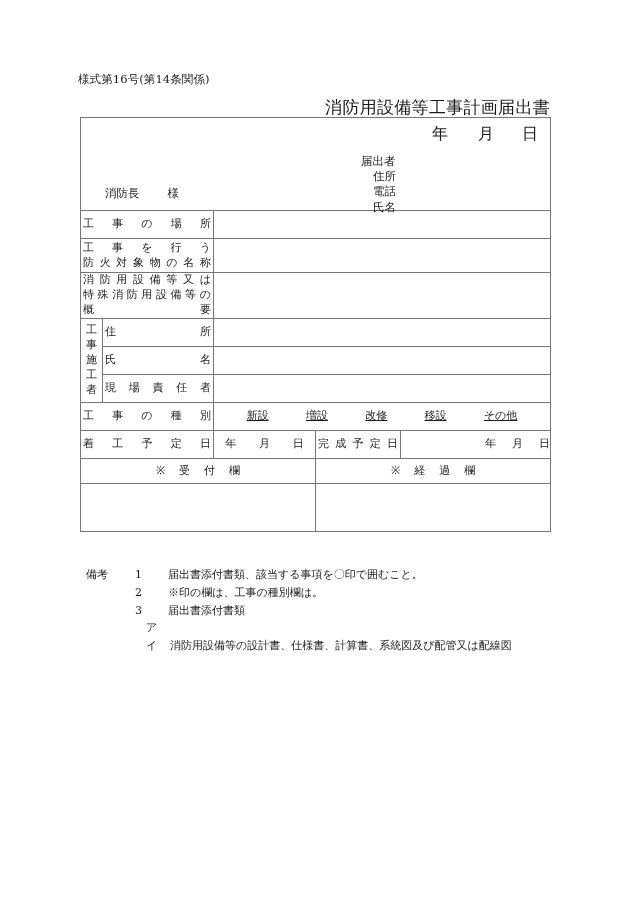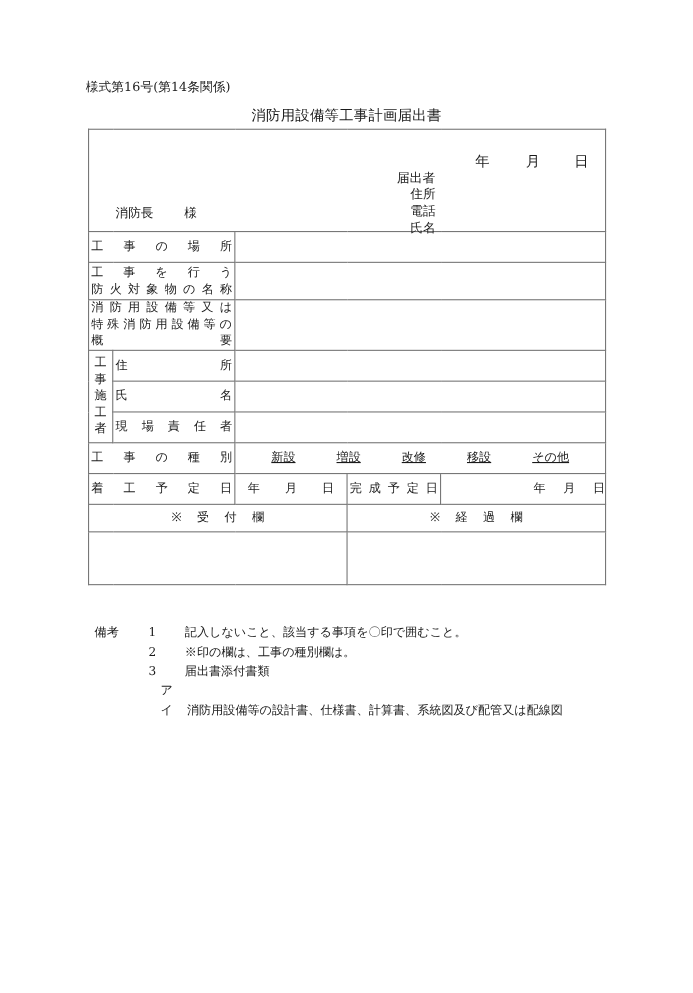--- a/index.html
+++ b/index.html
@@ -32,22 +32,22 @@
     letter-spacing: 0.1px;
     white-space: nowrap;
   }
 
   
   .doc-title {
     position: absolute;
     left: 80px;
     top: 96px;
     width: 470px;
-    text-align: center;
-    font-size: 13px;
+    text-align: right;
+    font-size: 17px;
     letter-spacing: 0.3px;
     white-space: nowrap;
   }
 
   
   .form-table {
     position: absolute;
     left: 80px;
     top: 117px;
     width: 470px;
@@ -64,22 +64,22 @@
 
   
   .hdr-cell {
     height: 92px;
     position: relative;
     vertical-align: top !important;
   }
   .date-line {
     position: absolute;
     right: 16px;
-    top: 21px;
-    font-size: 13px;
+    top: 5px;
+    font-size: 16px;
     white-space: nowrap;
   }
   .date-line span { display: inline-block; }
   .date-line .y { width: 46px; text-align: left; }
   .date-line .m { width: 44px; text-align: left; }
   .date-line .d { width: 12px; text-align: left; }
 
   .addressee {
     position: absolute;
     left: 24px;
@@ -418,21 +418,21 @@
         <td colspan="2"></td>
       </tr>
 
     </tbody>
   </table>
 
   <div class="remarks">
     <div class="remarks-row">
       <span class="rk-label">備考</span>
       <span class="rk-num">1</span>
-      <span class="rk-text">記入しないこと、該当する事項を〇印で囲むこと。</span>
+      <span class="rk-text">届出書添付書類、該当する事項を〇印で囲むこと。</span>
     </div>
     <div class="remarks-row">
       <span class="rk-label"></span>
       <span class="rk-num">2</span>
       <span class="rk-text">※印の欄は、工事の種別欄は。</span>
     </div>
     <div class="remarks-row">
       <span class="rk-label"></span>
       <span class="rk-num">3</span>
       <span class="rk-text">届出書添付書類</span>

